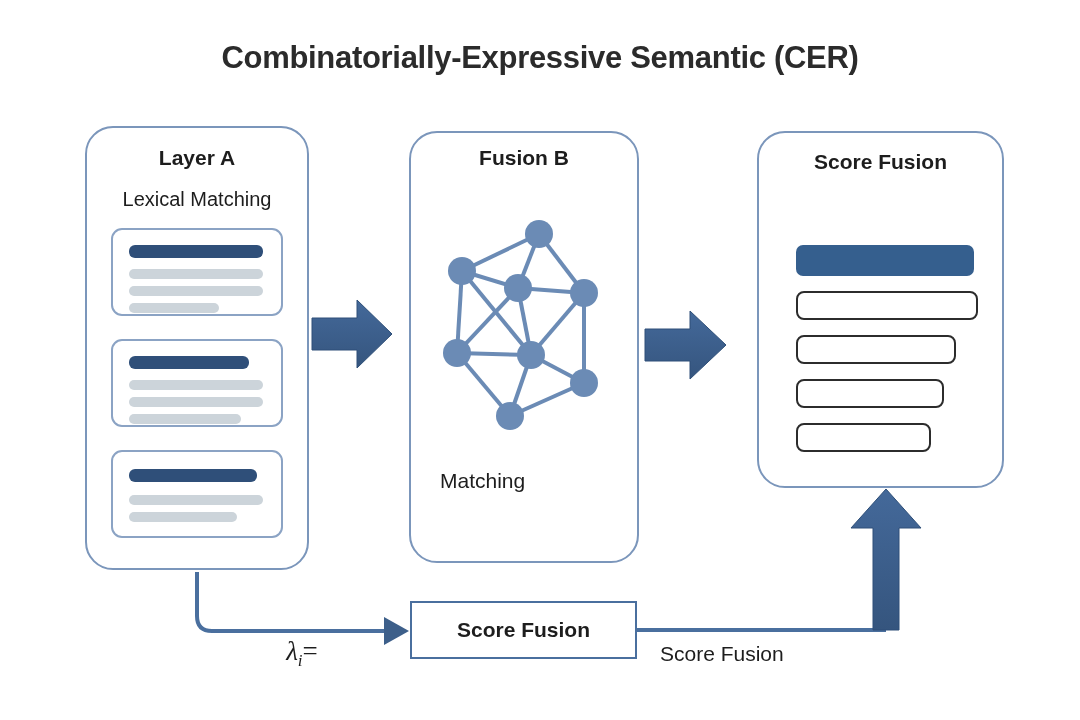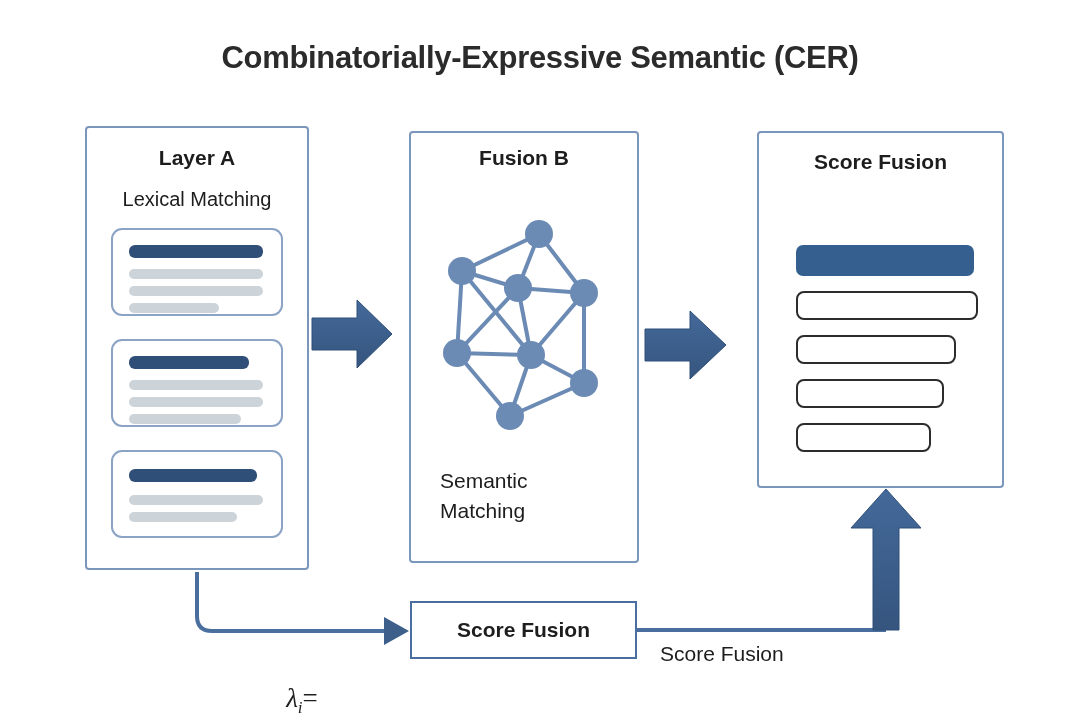--- a/index.html
+++ b/index.html
@@ -20,21 +20,21 @@
     font-size:31px;font-weight:bold;
     letter-spacing:-0.3px;
     color:#2b2b2b;
   }
 
   
   .panel{
     position:absolute;
     background:#ffffff;
     border:2.5px solid #7b96bb;
-    border-radius:4px;
+    border-radius:28px;
     box-sizing:border-box;
   }
   #panel-a{left:85px;top:126px;width:224px;height:444px;}
   #panel-b{left:409px;top:131px;width:230px;height:432px;}
   #panel-c{left:757px;top:131px;width:247px;height:357px;}
 
   .panel-head{
     position:absolute;left:0;width:100%;
     text-align:center;
   }
@@ -77,21 +77,21 @@
   #sf-box{
     position:absolute;left:410px;top:601px;width:227px;height:58px;
     border:2.5px solid #4a6f9e;background:#fff;box-sizing:border-box;
     display:flex;align-items:center;justify-content:center;
   }
   #sf-box-label{font-size:21px;font-weight:bold;color:#1d1d1d;}
 
   #lambda{
     position:absolute;left:247px;top:636px;width:110px;
     font-family:"Liberation Serif", serif;
-    font-style:italic;font-size:27px;color:#1d1d1d;text-align:center;margin-top:47px;
+    font-style:italic;font-size:27px;color:#1d1d1d;text-align:center;
   }
   #lambda .sub{font-size:17px;vertical-align:sub;font-style:italic;}
   #lambda .eq{font-style:normal;font-family:"Liberation Serif",serif;}
 
   #sf-right-label{
     position:absolute;left:660px;top:642px;width:300px;
     font-size:21px;color:#1d1d1d;text-align:left;
   }
 </style>
 </head>
@@ -188,21 +188,20 @@
         <circle cx="82" cy="75" r="14" fill="#6b8bb5"></circle>
         <circle cx="148" cy="80" r="14" fill="#6b8bb5"></circle>
         <circle cx="21" cy="140" r="14" fill="#6b8bb5"></circle>
         <circle cx="95" cy="142" r="14" fill="#6b8bb5"></circle>
         <circle cx="148" cy="170" r="14" fill="#6b8bb5"></circle>
         <circle cx="74" cy="203" r="14" fill="#6b8bb5"></circle>
       </g>
   </svg>
 
   <div id="semantic">
-    <div>Semantic</div>
     <div>Matching</div>
   </div>
 
   <div class="panel" id="panel-c">
     <div class="panel-head" style="top:17px;">
       <div class="panel-title">Score Fusion</div>
     </div>
 
     <div class="rank-filled" style="left:37px;top:112px;width:178px;height:31px;"></div>
     <div class="rank-outline" style="left:37px;top:158px;width:182px;height:29px;"></div>

